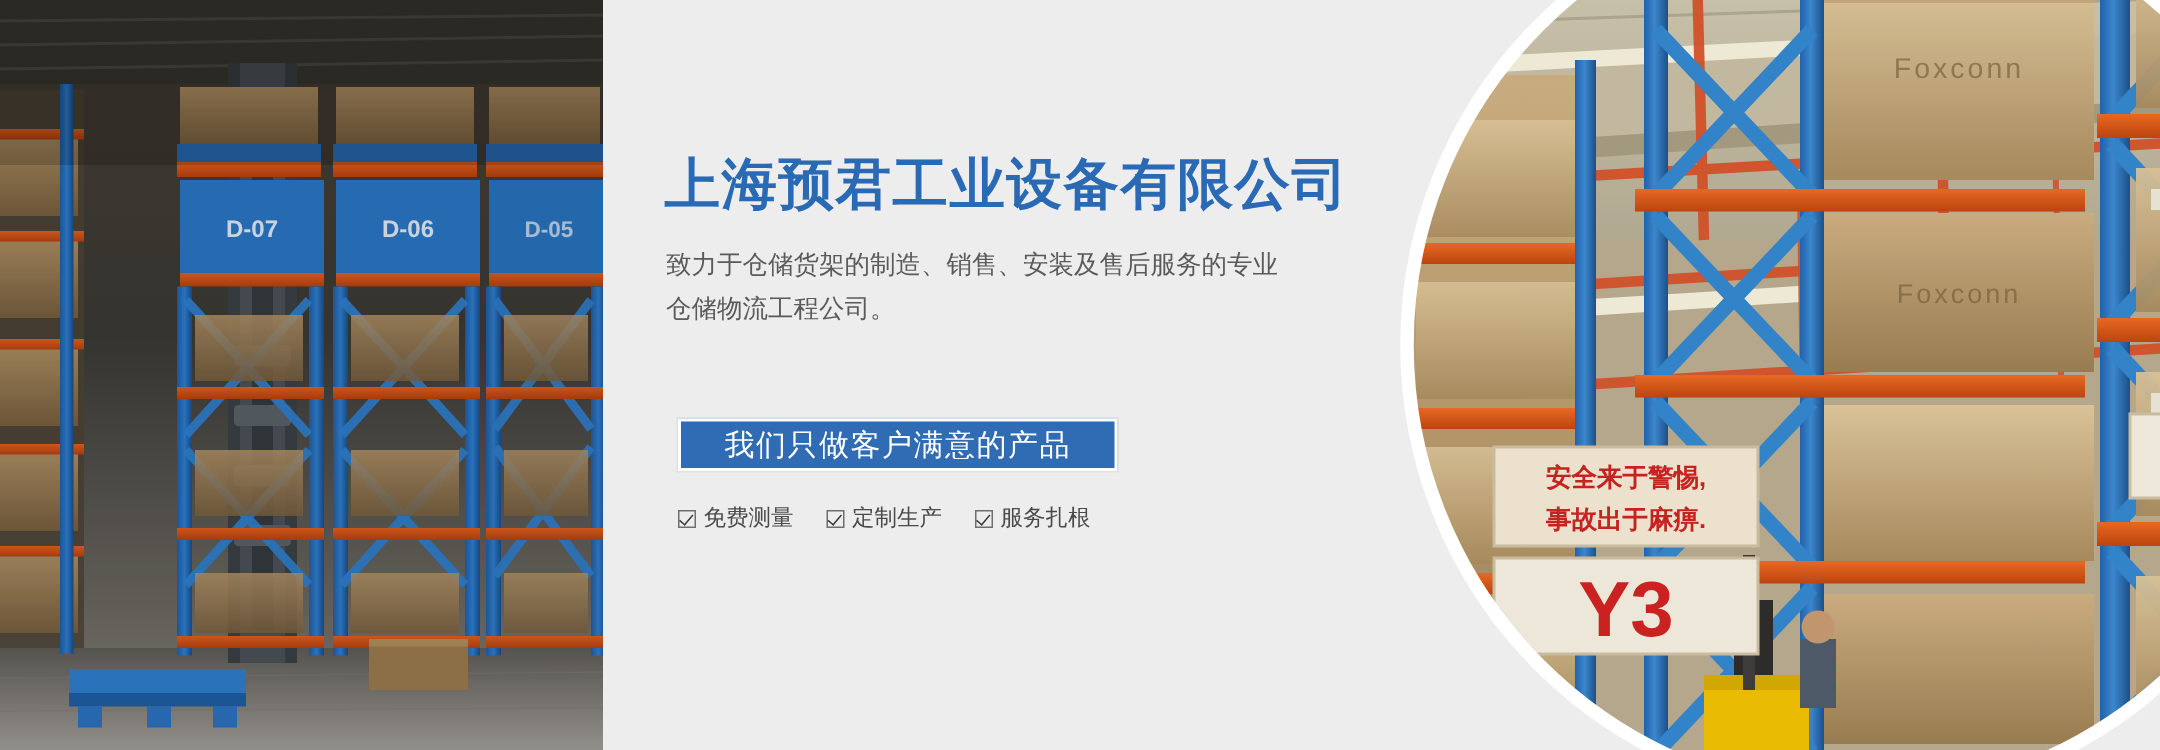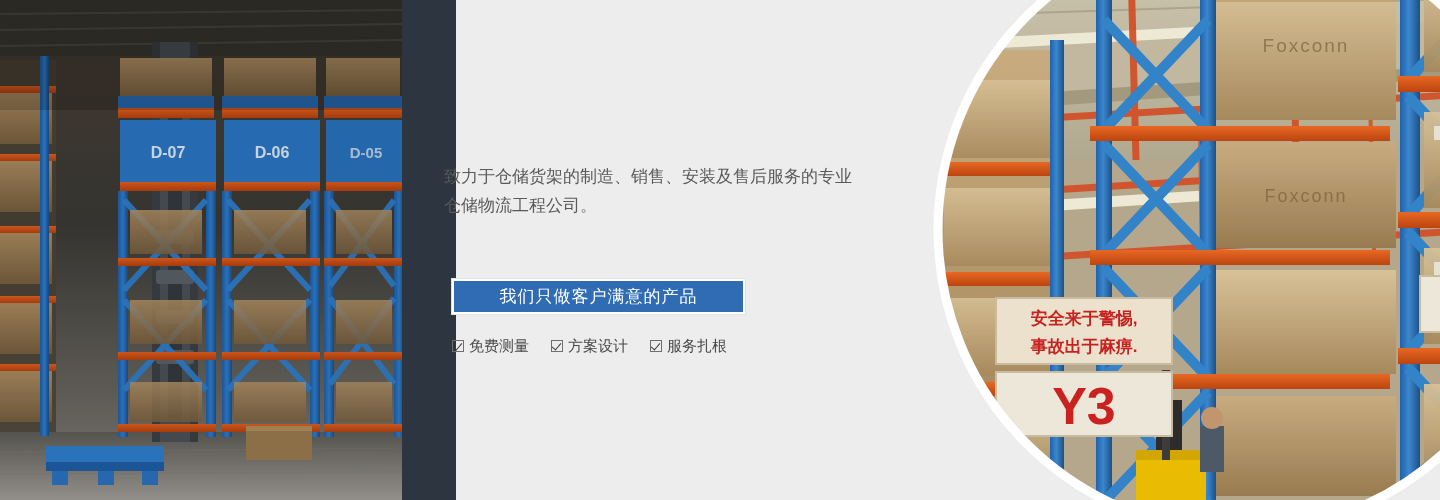--- a/index.html
+++ b/index.html
@@ -11,21 +11,21 @@
   #banner {
     position:relative;
     width:1440px; height:500px;
     background:#ededee;
     overflow:hidden;
   }
 
   
   #left-photo {
     position:absolute; left:0; top:0;
-    width:456px; height:500px;
+    width:402px; height:500px;
     overflow:hidden;
     background:#2d3540;
   }
   #left-photo svg { display:block; width:402px; height:500px; }
 
   
   #right-photo {
     position:absolute; left:900px; top:-70px;
     width:640px; height:640px;
     overflow:hidden;
@@ -62,21 +62,21 @@
     line-height:1.15;
   }
   #cta {
     position:absolute; top:279px; left:9px;
     width:293px; height:35px;
     background:#2f6cb4;
     border:2px solid #ffffff;
     outline:1px solid #e2e2e2;
     display:flex; align-items:center; justify-content:center;
     color:#ffffff;
-    font-size:17px;
+    font-size:20px;
     letter-spacing:1px;
     cursor:pointer;
   }
   #features {
     position:absolute; top:338px; left:9px;
     display:flex; align-items:center;
     white-space:nowrap;
   }
   .feature {
     display:flex; align-items:center;
@@ -444,34 +444,35 @@
 
         <rect x="40" y="0" width="600" height="640" fill="#6b5a3a" opacity="0.06"></rect>
       </g>
 
       <circle cx="340" cy="300" r="302" fill="none" stroke="#ffffff" stroke-width="9"></circle>
     </svg>
   </div>
 
   <div id="content">
 
+    <div id="title">上海预君工业设备有限公司</div>
 
     <div id="subtitle">致力于仓储货架的制造、销售、安装及售后服务的专业仓储物流工程公司。</div>
 
 
     <div id="cta">我们只做客户满意的产品</div>
 
     <div id="features">
       <div class="feature">
         <span class="chk"></span>
         <span class="lbl">免费测量</span>
       </div>
       <div class="feature">
         <span class="chk"></span>
-        <span class="lbl">方案设计</span>
+        <span class="lbl">定制生产</span>
       </div>
       <div class="feature">
         <span class="chk"></span>
         <span class="lbl">服务扎根</span>
       </div>
     </div>
 
   </div>
 </div>
 

